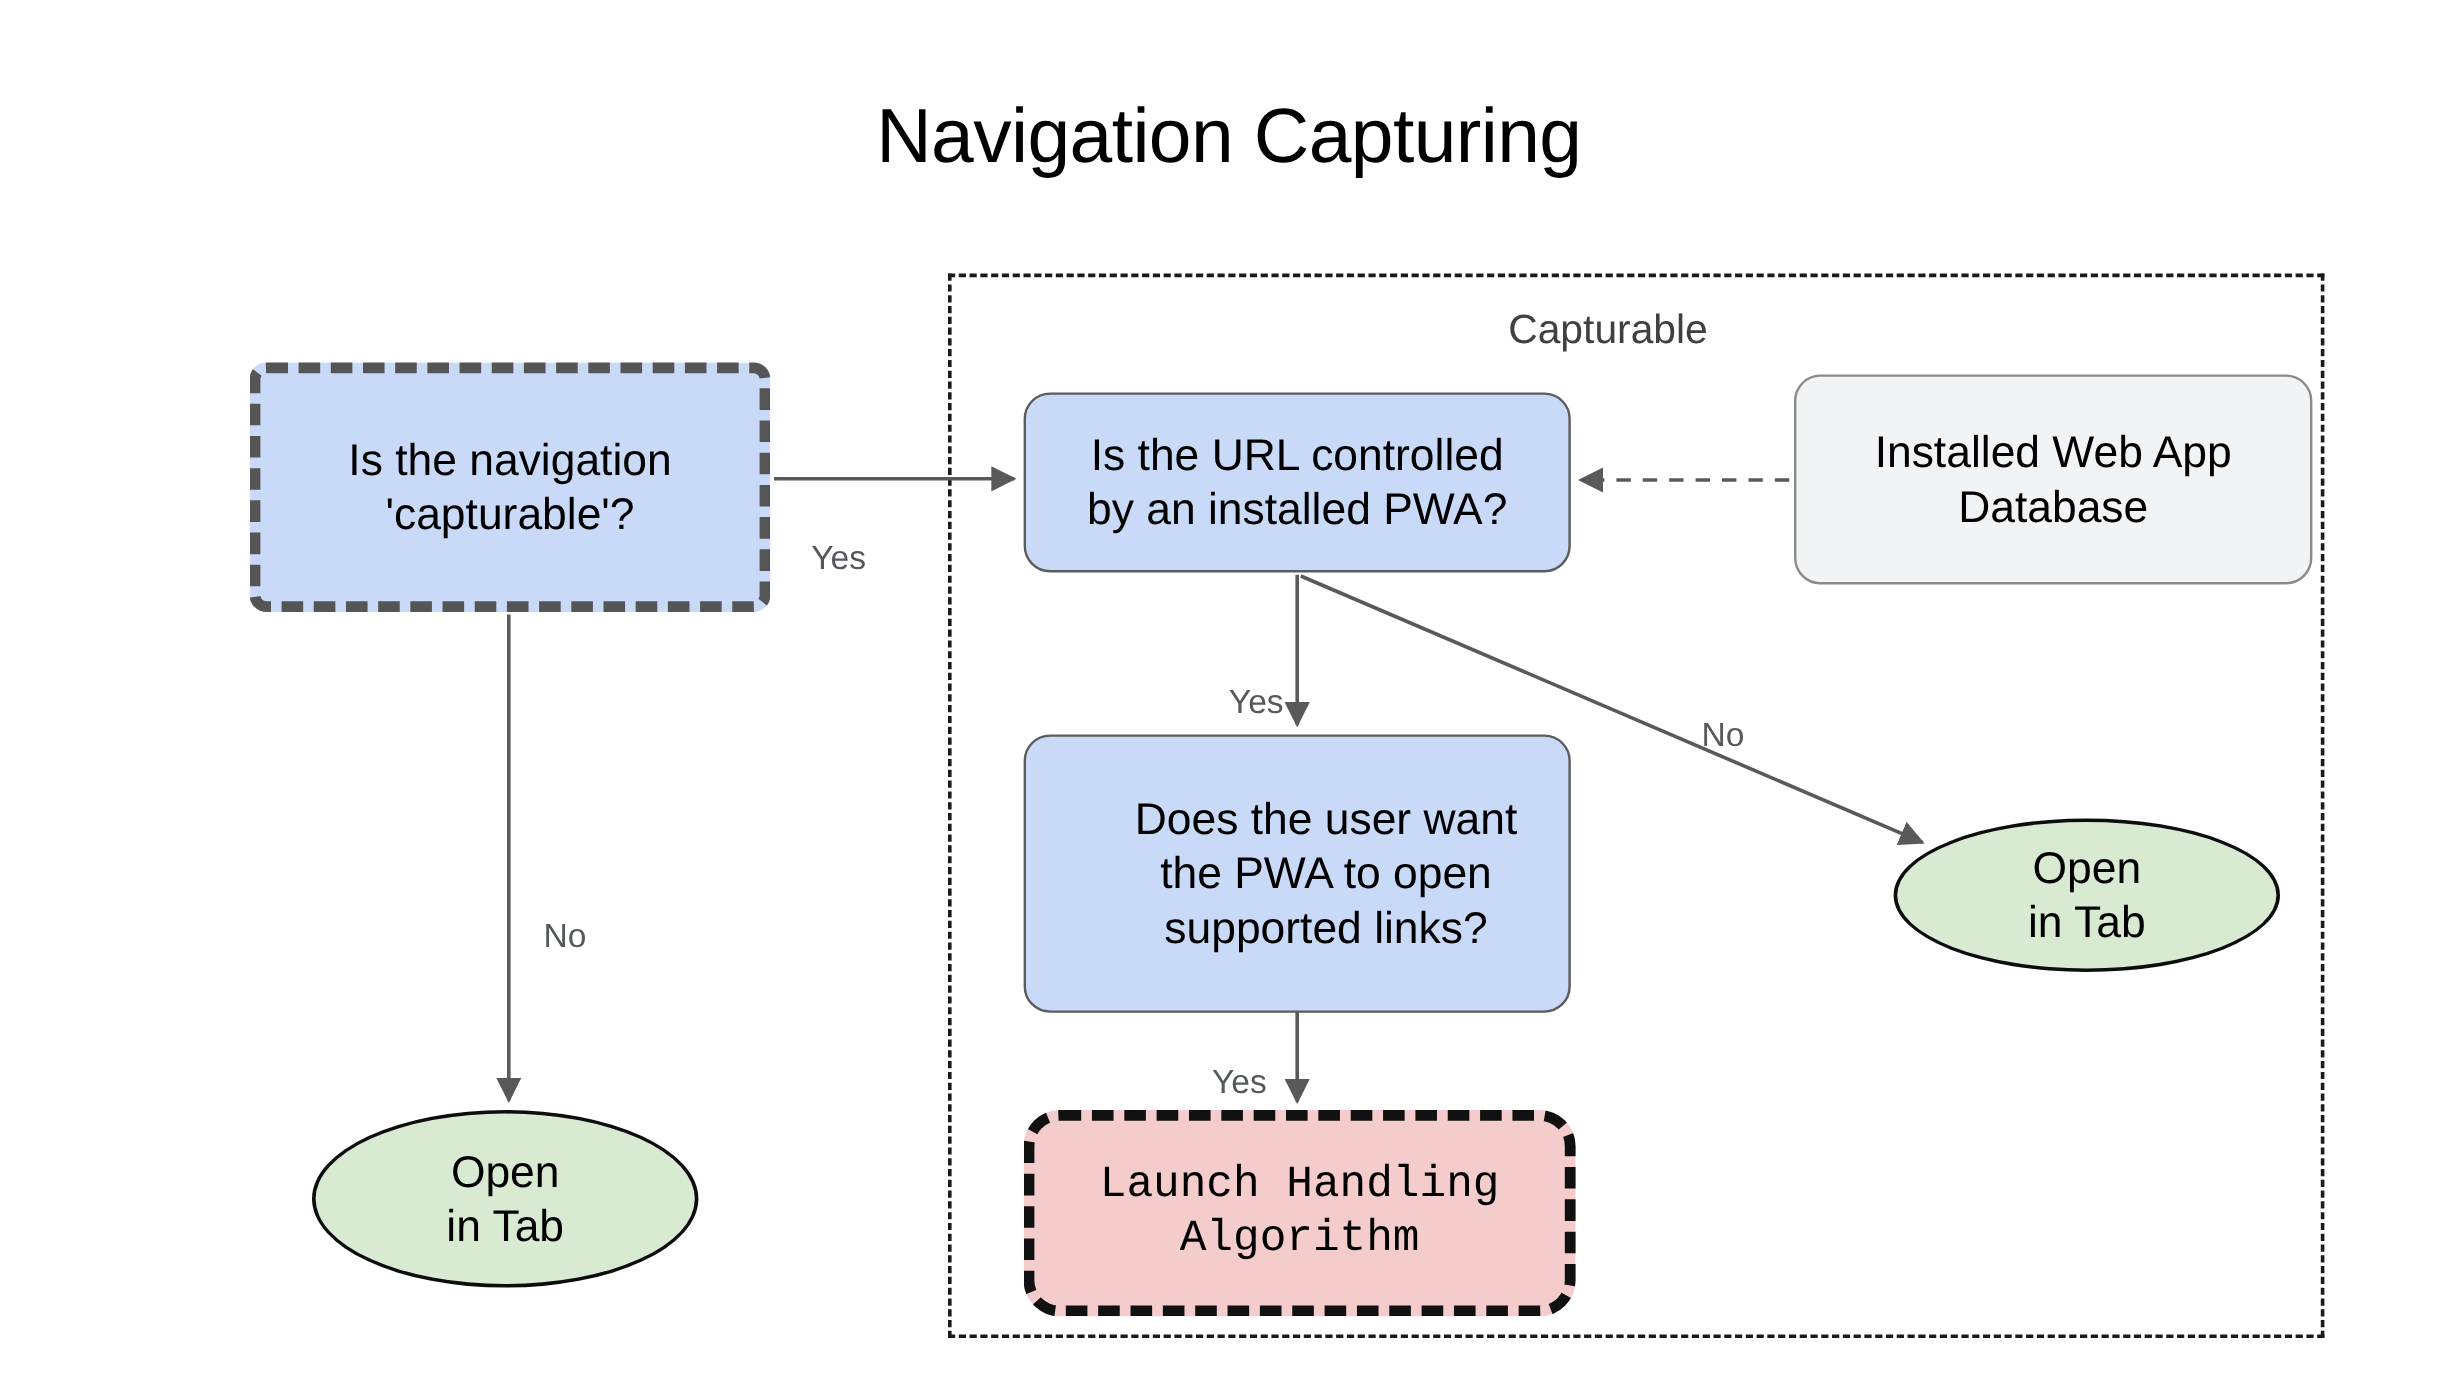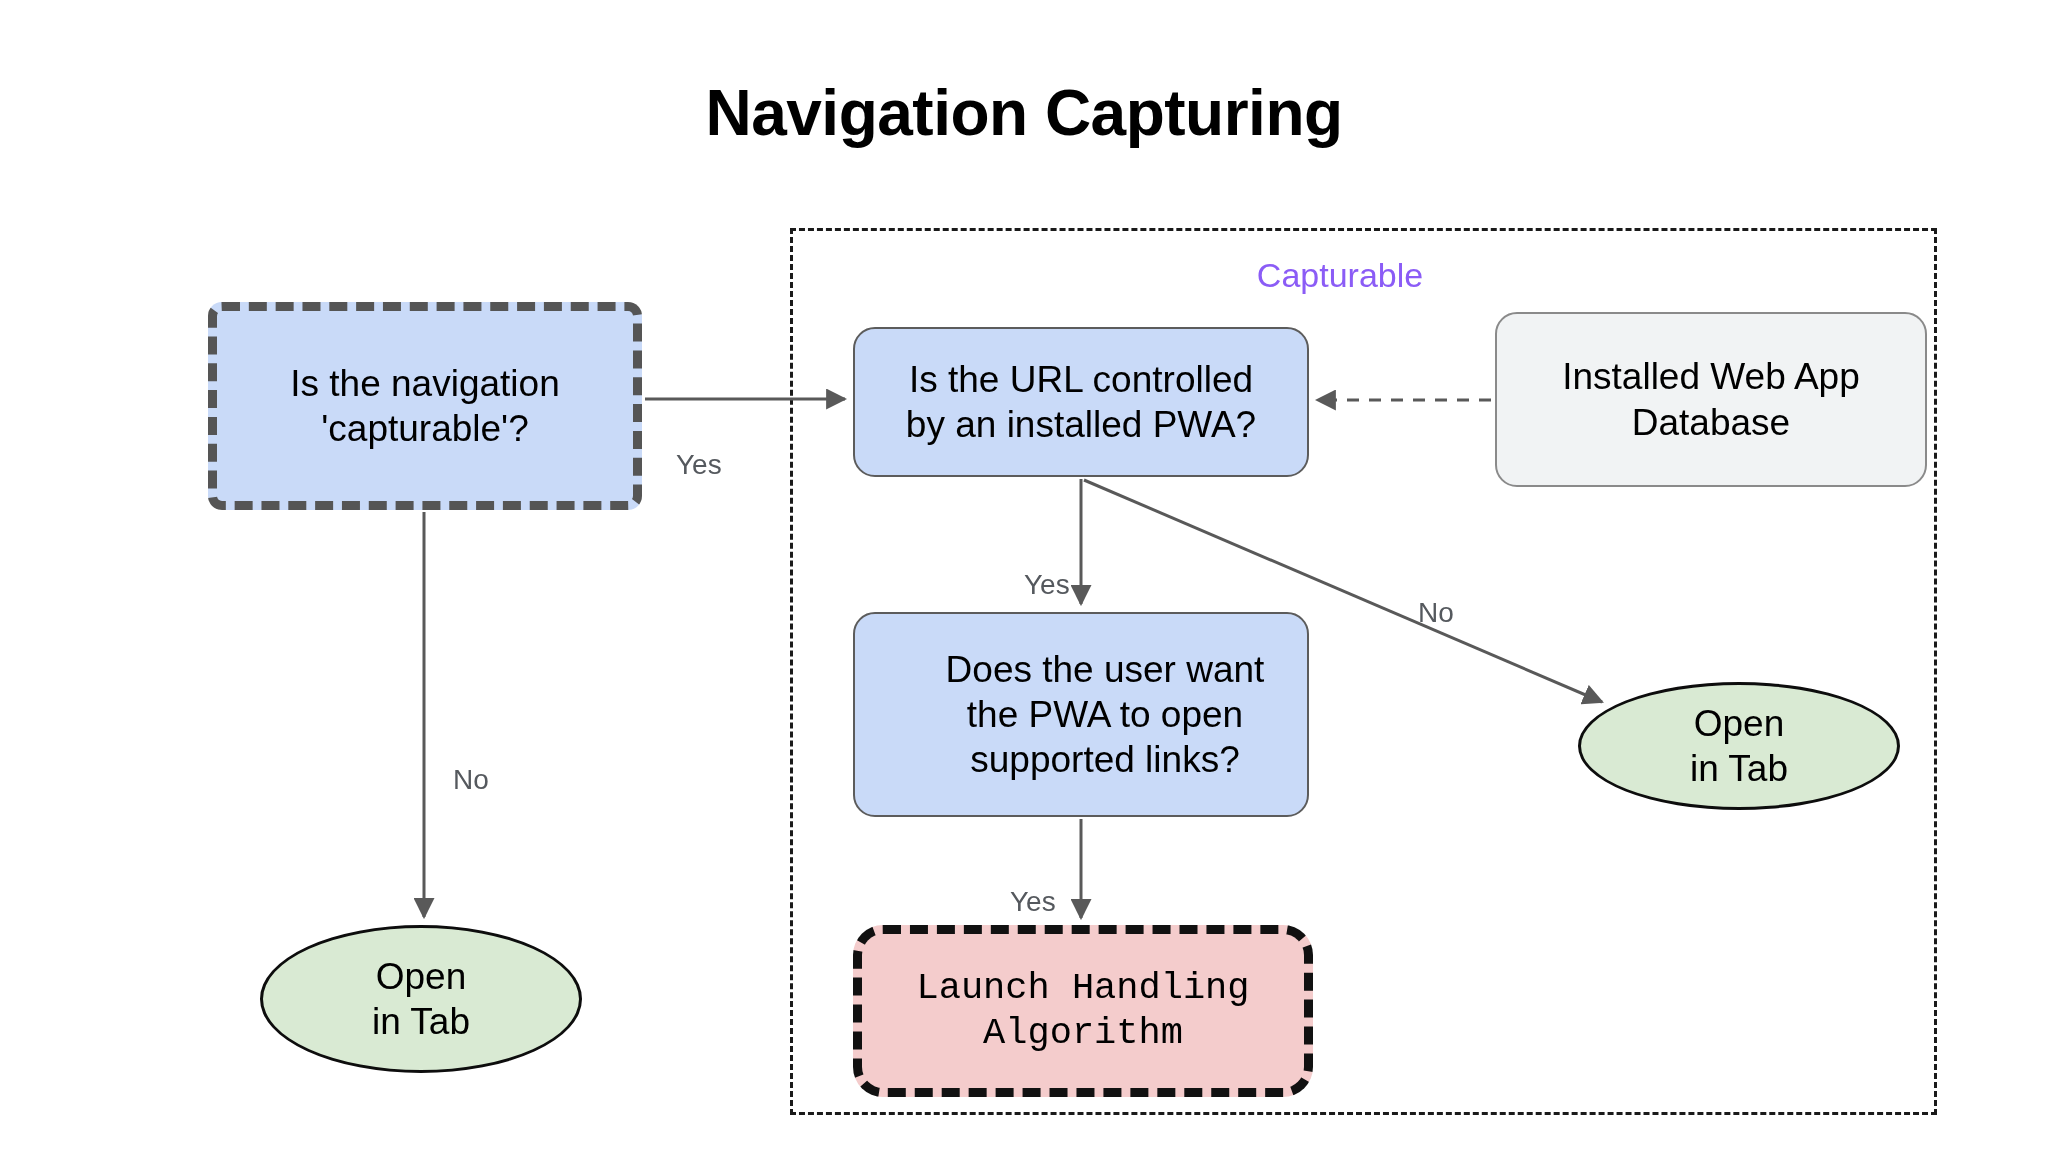--- a/index.html
+++ b/index.html
@@ -33,21 +33,21 @@
     pointer-events: none;
   }
 
   .title {
     position: absolute;
     left: 0;
     top: 78px;
     width: 2048px;
     text-align: center;
     font-size: 64px;
-    font-weight: 700;
+    font-weight: 400;
     color: #000000;
     letter-spacing: -0.5px;
     line-height: 1.1;
   }
 
   .group-box {
     position: absolute;
     left: 790px;
     top: 228px;
     width: 1147px;
@@ -57,21 +57,21 @@
     background: transparent;
   }
 
   .group-label {
     position: absolute;
     left: 1150px;
     top: 255px;
     width: 380px;
     text-align: center;
     font-size: 34px;
-    color: #8b5cf6;
+    color: #404040;
     line-height: 1.2;
   }
 
   .node {
     position: absolute;
     box-sizing: border-box;
     display: flex;
     align-items: center;
     justify-content: center;
     text-align: center;
@@ -107,21 +107,21 @@
     left: 853px;
     top: 327px;
     width: 456px;
     height: 150px;
   }
 
   .node-userwant {
     left: 853px;
     top: 612px;
     width: 456px;
-    height: 205px;
+    height: 232px;
     padding-left: 48px;
   }
 
   
   .node-db {
     left: 1495px;
     top: 312px;
     width: 432px;
     height: 175px;
     background: #f1f3f4;

